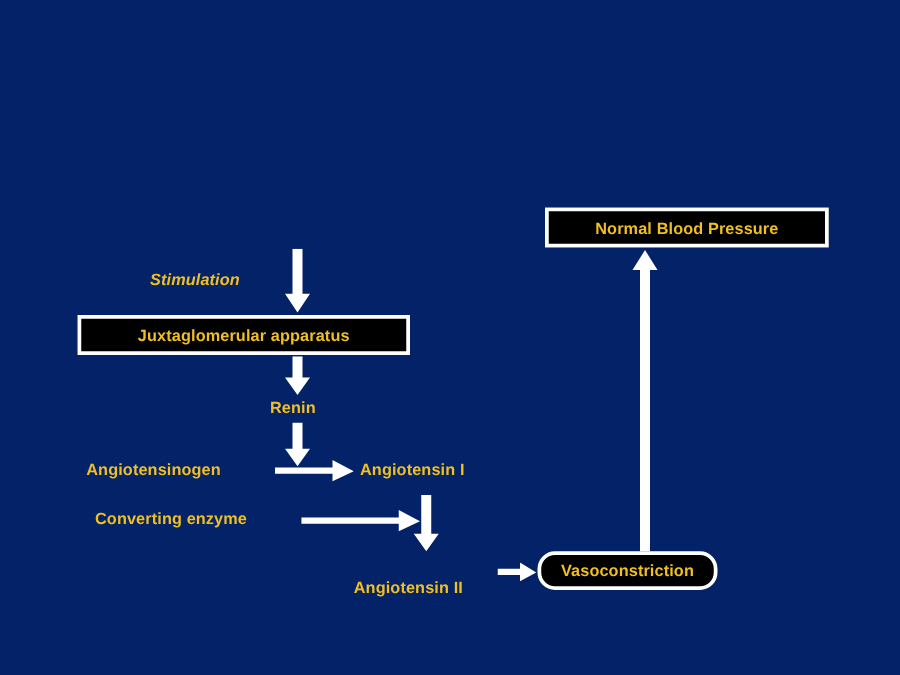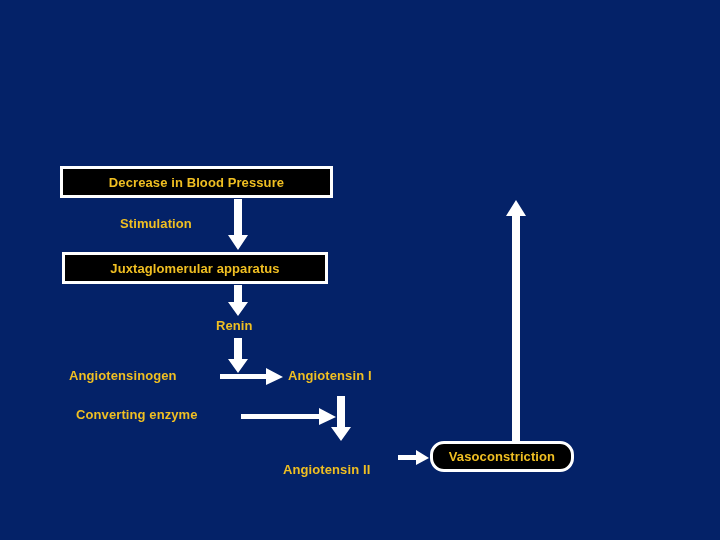--- a/index.html
+++ b/index.html
@@ -64,34 +64,34 @@
   
   .arrow { position: absolute; }
   .arrow svg { display: block; }
 </style>
 </head>
 <body>
 
 <div id="slide">
 
 
-  <div class="box" style="left:60px; top:166px; width:273px; height:32px;">
-    <span>Decrease in Blood Pressure</span>
+
+  <div class="box" style="left:436px; top:166px; width:227px; height:32px;">
+    <span>Normal Blood Pressure</span>
   </div>
-
 
   <div class="box" style="left:62px; top:252px; width:266px; height:32px;text-align:center;">
     <span>Juxtaglomerular apparatus</span>
   </div>
 
   <div class="box" style="left:430px; top:441px; width:144px; height:31px;border-radius:14px;">
     <span>Vasoconstriction</span>
   </div>
 
-  <div class="label" style="left:120px; top:216px;">Stimulation</div>
+  <div class="label" style="left:120px; top:216px;font-style:italic;">Stimulation</div>
 
   <div class="label" style="left:216px; top:318px;">Renin</div>
 
   <div class="label" style="left:69px; top:368px;">Angiotensinogen</div>
 
   <div class="label" style="left:288px; top:368px;">Angiotensin I</div>
 
   <div class="label" style="left:76px; top:407px;">Converting enzyme</div>
 
   <div class="label" style="left:283px; top:462px;">Angiotensin II</div>

